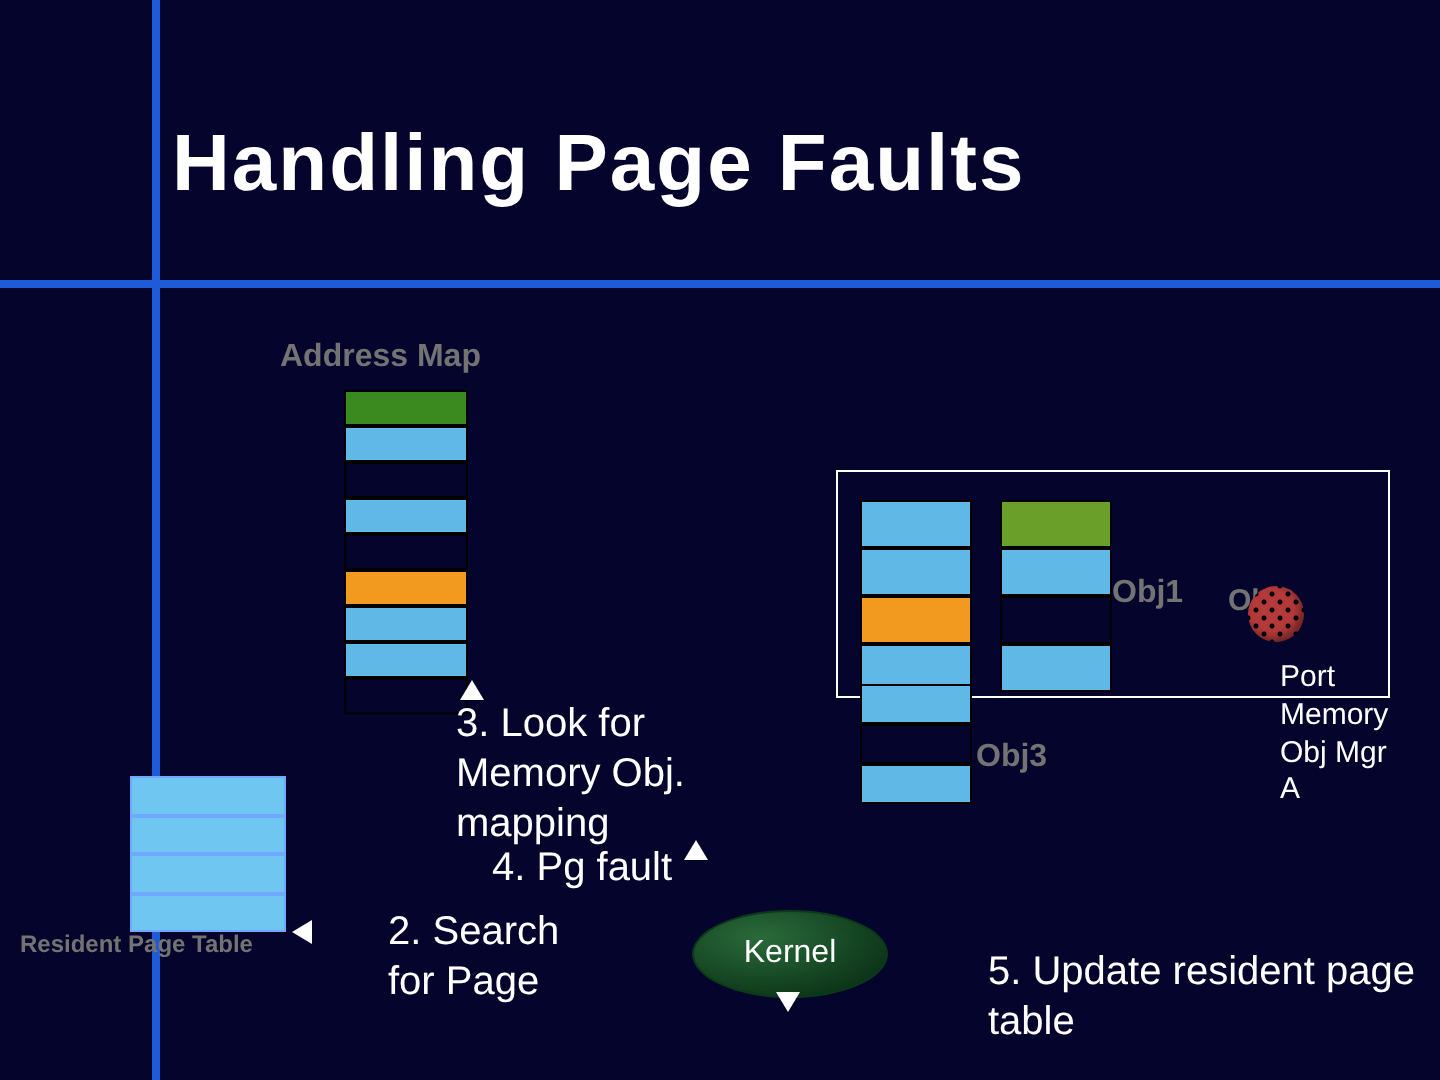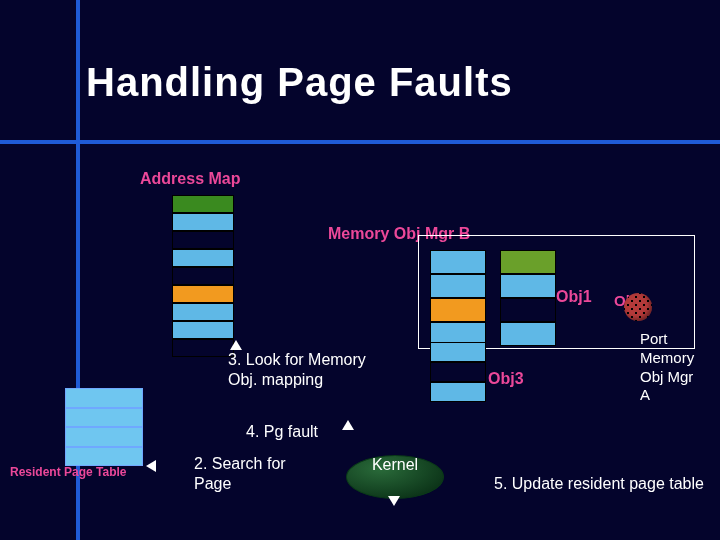--- a/index.html
+++ b/index.html
@@ -1,22 +1,22 @@
 <!DOCTYPE html>
 <html><head>
 <meta charset="utf-8">
 <style>
   html,body{margin:0;padding:0;width:720px;height:540px;background:#04042c;color:#fff;font-family:Verdana,Tahoma,sans-serif;overflow:hidden}
   .slide{position:relative;width:592px;height:540px}
   
   .vline{position:absolute;left:76px;top:0;width:4px;height:540px;background:#1f5bd7}
   .hline{position:absolute;left:0;top:140px;width:720px;height:4px;background:#1f5bd7}
   .title{position:absolute;left:86px;top:60px;font-size:40px;font-weight:bold;letter-spacing:1px}
-  .lbl{position:absolute;font-size:16px;font-weight:bold;color:#ec4899}
-  .steptxt{position:absolute;font-size:16px;color:#fff;line-height:1.25}
+  .lbl{position:absolute;font-size:16px;font-weight:bold;color:#737373}
+  .steptxt{position:absolute;font-size:20px;color:#fff;line-height:1.25}
   
   .stack{position:absolute;display:flex;flex-direction:column}
   .cell{width:60px;border:1px solid #000}
   
   .am{left:172px;top:195px}
   .am .cell{width:60px}
   
   .frameB{position:absolute;left:418px;top:235px;width:275px;height:112px;border:1px solid #fff}
   
   .obj1{left:430px;top:250px}
@@ -32,21 +32,21 @@
         background-size:8px 8px,8px 8px;
         background-position:0 0,4px 4px;
         background-color:#b43a3a;
         box-shadow:inset -2px -2px 4px rgba(0,0,0,.4)}
   
   .rpt{position:absolute;left:65px;top:388px;width:78px;height:78px;display:flex;flex-direction:column}
   .rpt .row{flex:1;border:1px solid #6fa8ff;background:#6fc6f0}
   
   .kernel{position:absolute;left:346px;top:455px;width:96px;height:42px;border-radius:50%;
           background:radial-gradient(ellipse at 35% 30%,#2a6b3a,#0f3a1c 70%,#05230f);
-          border:1px solid #0a3a18;display:flex;justify-content:center;font-size:16px}
+          border:1px solid #0a3a18;display:flex;align-items:center;justify-content:center;font-size:16px}
   
   .arrU{position:absolute;width:0;height:0;border-left:6px solid transparent;border-right:6px solid transparent;border-bottom:10px solid #fff}
   .arrD{position:absolute;width:0;height:0;border-left:6px solid transparent;border-right:6px solid transparent;border-top:10px solid #fff}
   .arrL{position:absolute;width:0;height:0;border-top:6px solid transparent;border-bottom:6px solid transparent;border-right:10px solid #fff}
 </style>
 </head>
 <body>
 
 <div class="slide">
   <div class="vline"></div>
@@ -60,21 +60,20 @@
       <div class="cell" style="height: 16px; background: rgb(95, 184, 230);"></div>
       <div class="cell" style="height: 16px; background: rgb(4, 4, 44);"></div>
       <div class="cell" style="height: 16px; background: rgb(95, 184, 230);"></div>
       <div class="cell" style="height: 16px; background: rgb(4, 4, 44);"></div>
       <div class="cell" style="height: 16px; background: rgb(242, 154, 31);"></div>
       <div class="cell" style="height: 16px; background: rgb(95, 184, 230);"></div>
       <div class="cell" style="height: 16px; background: rgb(95, 184, 230);"></div>
       <div class="cell" style="height: 16px; background: rgb(4, 4, 44);"></div>
     </div>
 
-  <div class="lbl" style="left:328px;top:225px">Memory Obj Mgr B</div>
   <div class="frameB"></div>
 
   <div class="stack obj1" id="o1">
       <div class="cell" style="height: 22px; background: rgb(95, 184, 230);"></div>
       <div class="cell" style="height: 22px; background: rgb(95, 184, 230);"></div>
       <div class="cell" style="height: 22px; background: rgb(242, 154, 31);"></div>
       <div class="cell" style="height: 22px; background: rgb(95, 184, 230);"></div>
     </div>
   <div class="lbl" style="left:556px;top:288px">Obj1</div>
 

